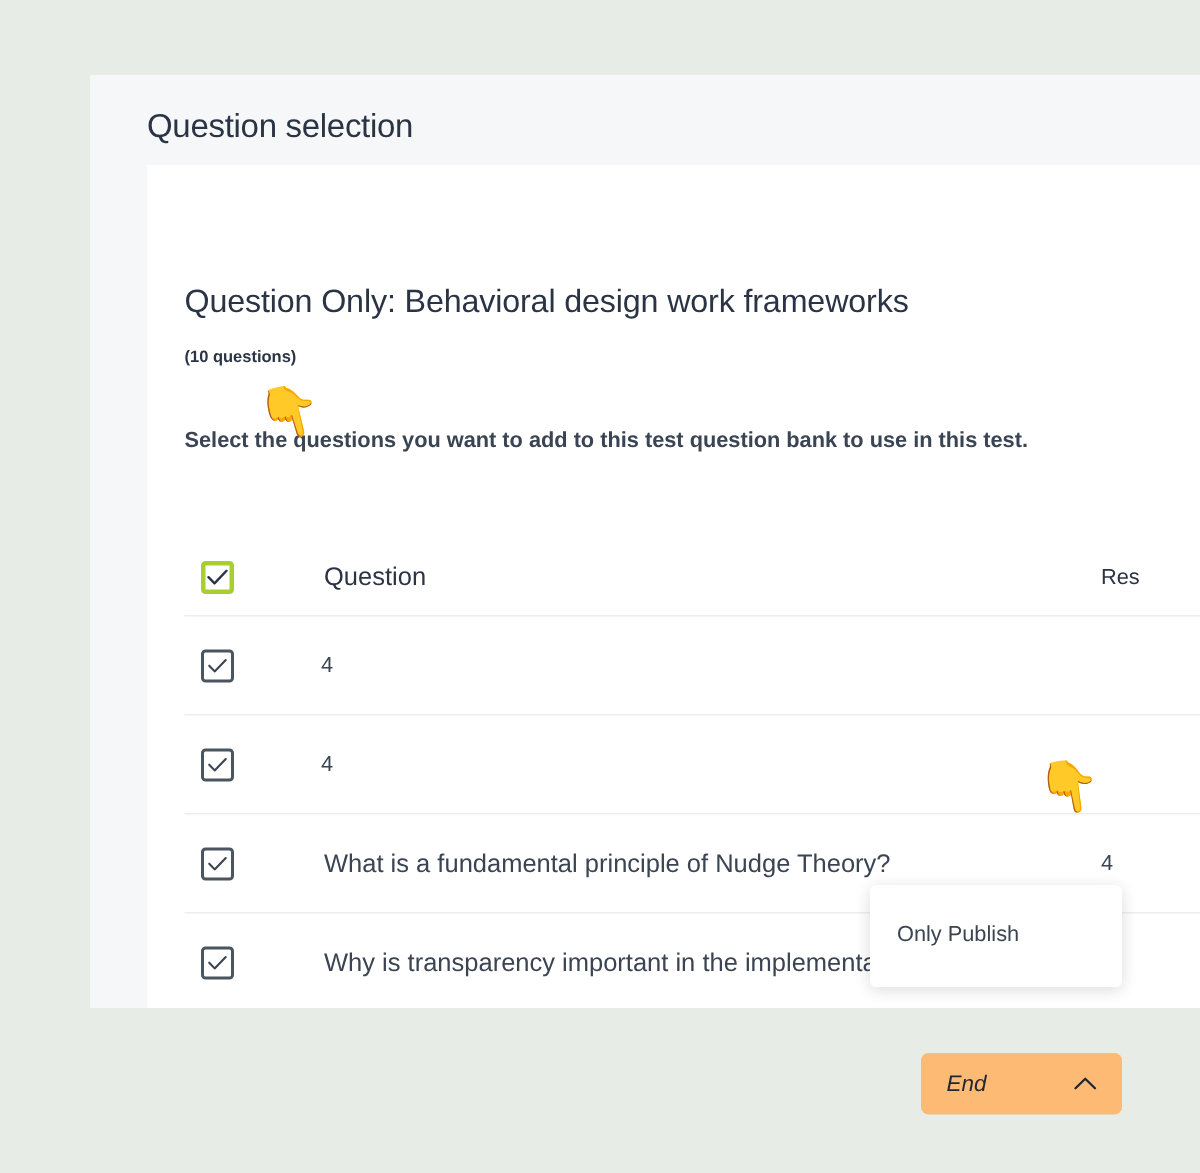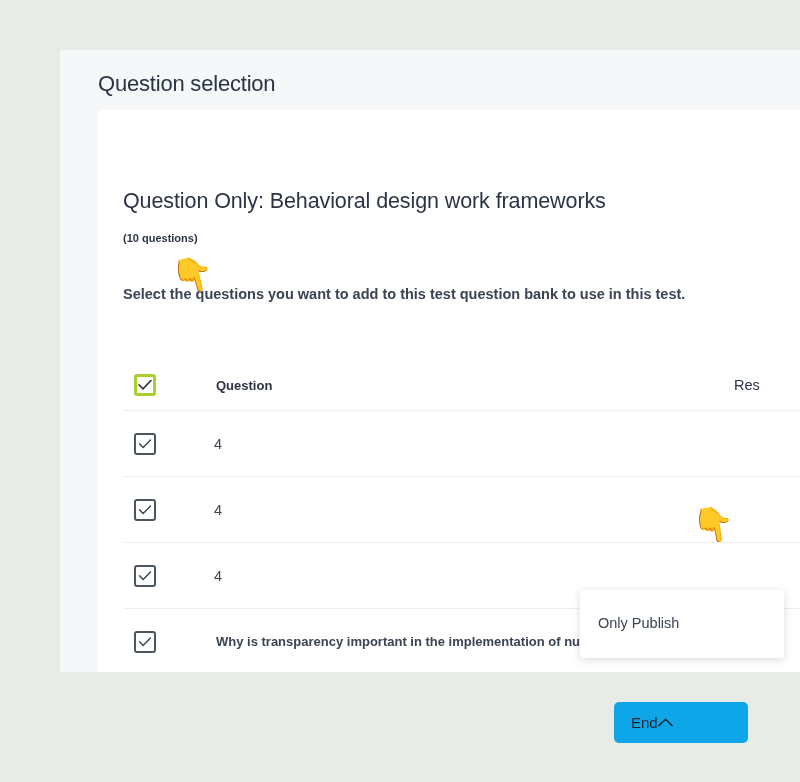--- a/index.html
+++ b/index.html
@@ -105,25 +105,24 @@
 
   .cell-check {
     width: 60px;
     display: flex;
     justify-content: flex-start;
     padding-left: 11px;
     box-sizing: border-box;
   }
   .cell-question {
     flex: 1;
-    font-size: 13px;
+    font-size: 17px;
     color: #3a4452;
     white-space: nowrap;
     padding-left: 33px;
-    font-weight: bold;
   }
   .header-row .cell-question {
     color: #2b3445;
   }
   .cell-res {
     width: 120px;
     text-align: left;
     padding-left: 31px;
     box-sizing: border-box;
     font-size: 14.5px;
@@ -172,21 +171,21 @@
     left: 692px;
     top: 508px;
     transform: rotate(-8deg);
   }
 
   
   #publish-dropdown {
     position: absolute;
     left: 580px;
     top: 590px;
-    width: 204px;
+    width: 168px;
     background: #ffffff;
     border-radius: 4px;
     box-shadow: 0 2px 10px rgba(30, 40, 50, 0.16);
     padding: 14px 0 16px 0;
     box-sizing: border-box;
     z-index: 30;
   }
   .dropdown-item {
     font-size: 14.5px;
     color: #3a4452;
@@ -195,30 +194,31 @@
     cursor: pointer;
   }
 
   
   #end-button {
     position: absolute;
     left: 614px;
     top: 702px;
     width: 134px;
     height: 41px;
-    background: #0ea5e9;
+    background: #fdba74;
     border: none;
     border-radius: 5px;
     display: flex;
     align-items: center;
-    justify-content: flex-start;
+    justify-content: space-between;
     padding: 0 17px 0 17px;
     box-sizing: border-box;
     cursor: pointer;
     z-index: 20;
+    font-style: italic;
   }
   #end-button-label {
     font-size: 15px;
     color: #1f2630;
     font-weight: 400;
   }
   #end-chevron {
     display: flex;
     align-items: center;
   }
@@ -275,20 +275,21 @@
       </div>
 
       <div class="table-row body-row">
         <div class="cell-check">
           <span class="checkbox">
             <svg width="13" height="10" viewBox="0 0 13 10" aria-hidden="true">
               <path d="M1 4.8 L4.6 8.6 L12 1" fill="none" stroke="#3a4452" stroke-width="1.4" stroke-linecap="round" stroke-linejoin="round"></path>
             </svg>
           </span>
         </div>
+        <div class="cell-question">What is a fundamental principle of Nudge Theory?</div>
         <div class="cell-res">4</div>
       </div>
 
       <div class="table-row body-row">
         <div class="cell-check">
           <span class="checkbox">
             <svg width="13" height="10" viewBox="0 0 13 10" aria-hidden="true">
               <path d="M1 4.8 L4.6 8.6 L12 1" fill="none" stroke="#3a4452" stroke-width="1.4" stroke-linecap="round" stroke-linejoin="round"></path>
             </svg>
           </span>

